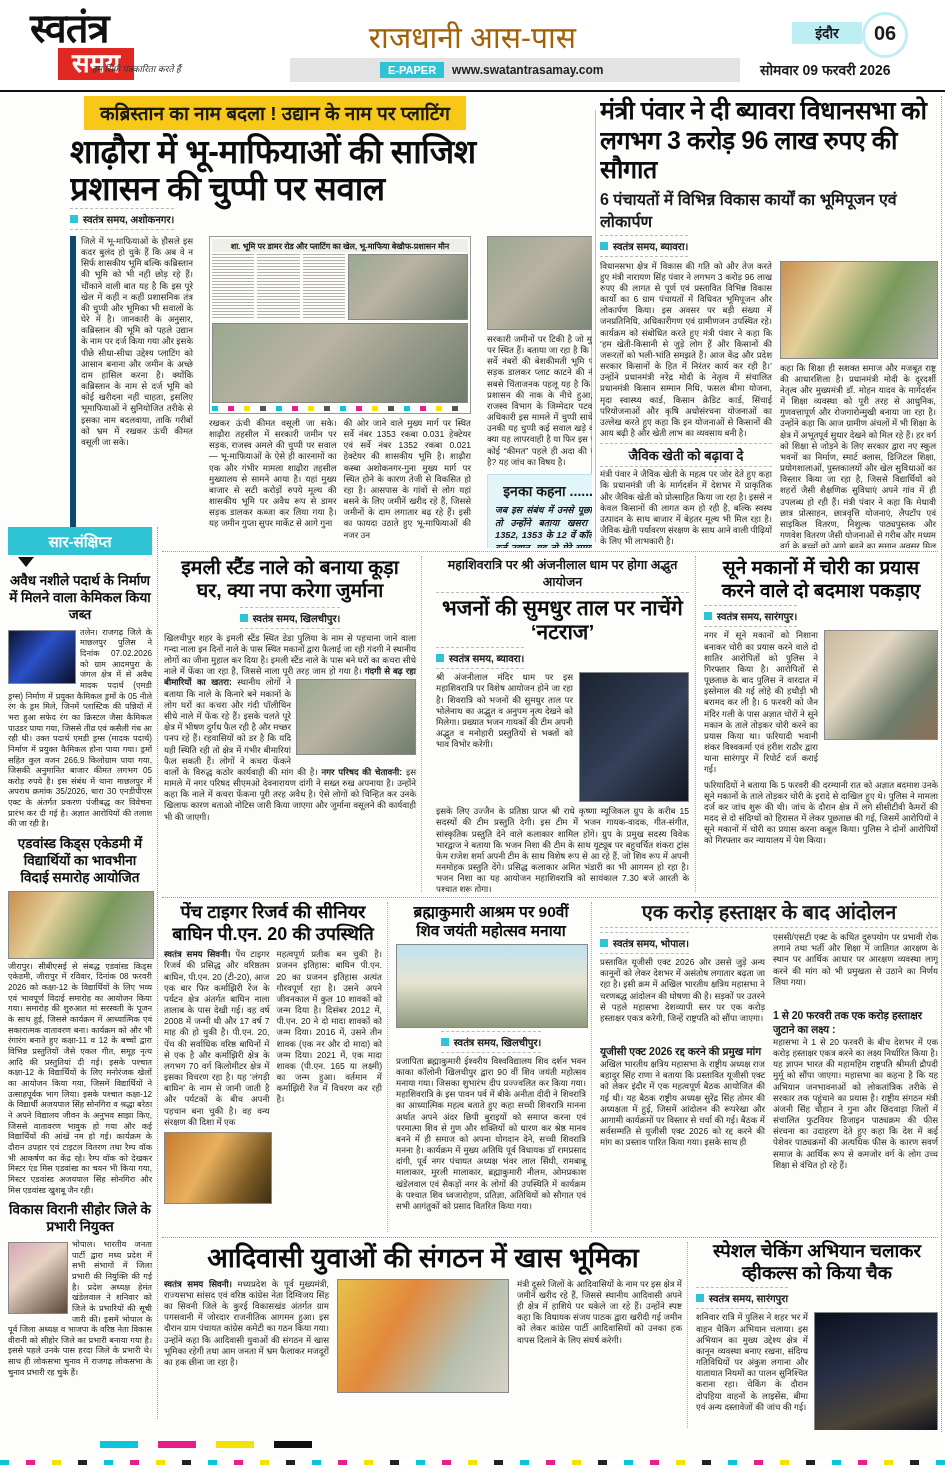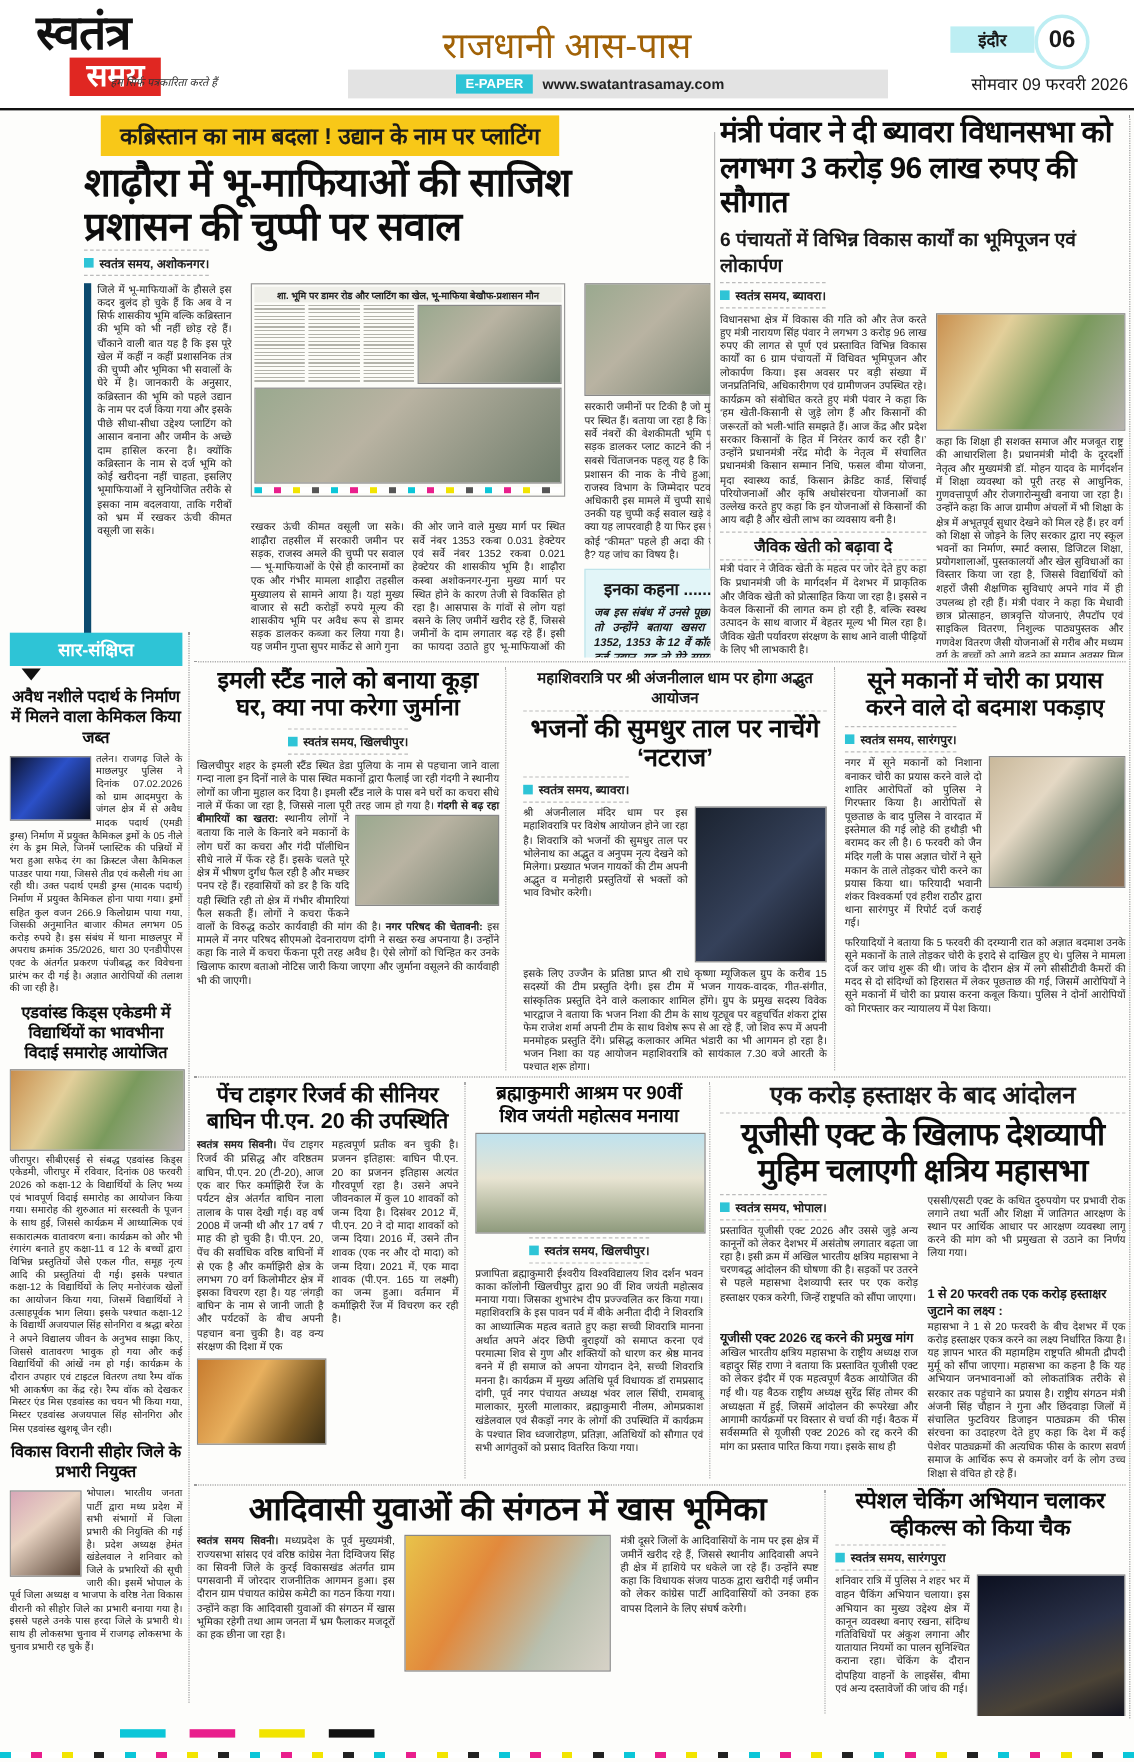--- a/index.html
+++ b/index.html
@@ -10,21 +10,21 @@
   .logo{left:30px;top:8px;width:200px;}
   .logo-top{font-size:40px;font-weight:900;letter-spacing:-1px;line-height:1;color:#111;}
   .logo-bottom{display:inline-block;background:#e02722;color:#fff;font-size:26px;font-weight:900;padding:1px 14px;margin-left:28px;line-height:1.15;}
   .tagline{left:92px;top:62px;font-size:9px;font-style:italic;color:#333;white-space:nowrap;}
   .section-title{left:0;top:16px;width:945px;text-align:center;font-size:30px;font-weight:400;color:#a16207;}
   .epaper-bar{left:290px;top:58px;width:450px;height:24px;background:#e3e3e3;display:flex;align-items:center;gap:8px;padding-left:90px;box-sizing:border-box;}
   .epaper-badge{background:#2ec4d6;color:#fff;font-weight:700;font-size:11px;padding:2px 8px;}
   .website{font-size:12px;font-weight:700;color:#222;}
   .city-pill{left:792px;top:22px;width:70px;height:22px;background:#bdeef3;font-size:14px;font-weight:800;text-align:center;line-height:22px;}
   .page-circle{left:862px;top:12px;width:40px;height:40px;border-radius:50%;background:#fff;border:3px solid #bdeef3;font-size:20px;font-weight:900;text-align:center;line-height:36px;}
-  .date-line{left:760px;top:60px;width:180px;font-size:14px;font-weight:400;text-align:right;}
+  .date-line{left:760px;top:60px;width:180px;font-size:14px;font-weight:700;text-align:left;}
   
   .byline{display:flex;align-items:center;gap:5px;font-size:10px;font-weight:800;color:#222;padding:3px 0;border-top:1px dashed #bbb;border-bottom:1px dashed #bbb;width:max-content;max-width:100%;}
   .bullet{width:8px;height:8px;background:#2ec4d6;display:inline-block;flex:0 0 auto;}
   .body-txt{font-size:8.6px;line-height:1.3;text-align:justify;color:#222;}
   .photo{background:linear-gradient(135deg,#9aa98f 0%,#b9b3a2 40%,#707d6c 100%);border:1px solid #888;}
   .ph-dark{background:linear-gradient(135deg,#1b2330 0%,#35415a 55%,#131722 100%);}
   .ph-crowd{background:linear-gradient(120deg,#c98f4e 0%,#e3cf9a 30%,#7a9a5d 60%,#b7b3ae 100%);}
   .ph-night{background:linear-gradient(160deg,#0c1020 0%,#2a3148 45%,#4b4336 75%,#11131f 100%);}
   .ph-tiger{background:linear-gradient(120deg,#c77b2e 0%,#e8b05e 40%,#7c5a24 75%,#3c2f14 100%);}
   .ph-blue{background:linear-gradient(130deg,#0d1430 0%,#2b50c8 45%,#0a1026 100%);}
@@ -40,21 +40,21 @@
   .lead-c1{width:112px;flex:0 0 auto;}
   .lead-mid{width:262px;flex:0 0 auto;}
   .lead-c4{width:130px;flex:0 0 auto;}
   .clip{border:1px solid #999;padding:2px;background:#fcfcf8;}
   .clip-title{font-size:8px;font-weight:800;background:#efefe9;text-align:center;padding:1px 0;}
   .clip-cols{display:flex;gap:3px;height:66px;margin-top:2px;}
   .fakecol{flex:1;background:repeating-linear-gradient(#b3b3ab 0 1px,transparent 1px 3px);}
   .clip-photo{flex:0 0 46%;}
   .clip-photo-wide{height:78px;margin-top:3px;}
   .clip-marks{height:5px;margin-top:3px;background:repeating-linear-gradient(90deg,#0bc6d8 0 6px,#fff 6px 16px,#e91e8c 16px 22px,#fff 22px 32px,#f2e400 32px 38px,#fff 38px 48px,#555 48px 54px,#fff 54px 64px);}
-  .lead-mid-cols{display:flex;gap:7px;margin-top:20px;}
+  .lead-mid-cols{display:flex;gap:7px;margin-top:4px;}
   .lead-mid-cols>div{flex:1;}
   .quote-box{background:#e2f5f8;border:1px solid #bfe4ea;padding:6px 7px;margin-top:6px;}
   .quote-title{font-size:14px;font-weight:900;text-align:center;}
   .quote-text{font-size:9.3px;font-style:italic;font-weight:700;line-height:1.35;margin-top:4px;text-align:justify;}
   
   .minister{left:600px;top:96px;width:338px;height:452px;overflow:hidden;}
   .min-h{font-size:25px;line-height:1.18;text-align:left;letter-spacing:-0.5px;}
   .min-sub{font-size:16px;font-weight:800;margin-top:3px;}
   .min-cols{display:flex;gap:8px;margin-top:4px;}
   .min-c1{width:172px;flex:0 0 auto;}
@@ -305,24 +305,20 @@
   <div class="brahma-photo photo ph-sky"></div>
   <div class="byline center-byline">
     <span class="bullet"></span>
     <span>स्वतंत्र समय, खिलचीपुर।</span>
   </div>
   <div class="body-txt">प्रजापिता ब्रह्माकुमारी ईश्वरीय विश्वविद्यालय शिव दर्शन भवन काका कॉलोनी खिलचीपुर द्वारा 90 वीं शिव जयंती महोत्सव मनाया गया। जिसका शुभारंभ दीप प्रज्ज्वलित कर किया गया। महाशिवरात्रि के इस पावन पर्व में बीके अनीता दीदी ने शिवरात्रि का आध्यात्मिक महत्व बताते हुए कहा सच्ची शिवरात्रि मानना अर्थात अपने अंदर छिपी बुराइयों को समाप्त करना एवं परमात्मा शिव से गुण और शक्तियों को धारण कर श्रेष्ठ मानव बनने में ही समाज को अपना योगदान देने, सच्ची शिवरात्रि मनना है। कार्यक्रम में मुख्य अतिथि पूर्व विधायक डॉ रामप्रसाद दांगी, पूर्व नगर पंचायत अध्यक्ष भंवर लाल सिंघी, रामबाबू मालाकार, मुरली मालाकार, ब्रह्माकुमारी नीलम, ओमप्रकाश खंडेलवाल एवं सैकड़ों नगर के लोगों की उपस्थिति में कार्यक्रम के पश्चात शिव ध्वजारोहण, प्रतिज्ञा, अतिथियों को सौगात एवं सभी आगंतुकों को प्रसाद वितरित किया गया।</div>
 </section>
 
 <section class="abs ugc">
   <div class="ugc-kicker">एक करोड़ हस्ताक्षर के बाद आंदोलन</div>
-  <h2 class="ugc-h">
-    <span>यूजीसी एक्ट के खिलाफ देशव्यापी</span><br>
-    <span>मुहिम चलाएगी क्षत्रिय महासभा</span>
-  </h2>
   <div class="ugc-cols">
     <div>
       <div class="byline">
         <span class="bullet"></span>
         <span>स्वतंत्र समय, भोपाल।</span>
       </div>
       <div class="body-txt" style="margin-top:3px;">प्रस्तावित यूजीसी एक्ट 2026 और उससे जुड़े अन्य कानूनों को लेकर देशभर में असंतोष लगातार बढ़ता जा रहा है। इसी क्रम में अखिल भारतीय क्षत्रिय महासभा ने चरणबद्ध आंदोलन की घोषणा की है। सड़कों पर उतरने से पहले महासभा देशव्यापी स्तर पर एक करोड़ हस्ताक्षर एकत्र करेगी, जिन्हें राष्ट्रपति को सौंपा जाएगा।</div>
       <div class="ugc-demand">यूजीसी एक्ट 2026 रद्द करने की प्रमुख मांग</div>
       <div class="body-txt">अखिल भारतीय क्षत्रिय महासभा के राष्ट्रीय अध्यक्ष राज बहादुर सिंह राणा ने बताया कि प्रस्तावित यूजीसी एक्ट को लेकर इंदौर में एक महत्वपूर्ण बैठक आयोजित की गई थी। यह बैठक राष्ट्रीय अध्यक्ष सुरेंद्र सिंह तोमर की अध्यक्षता में हुई, जिसमें आंदोलन की रूपरेखा और आगामी कार्यक्रमों पर विस्तार से चर्चा की गई। बैठक में सर्वसम्मति से यूजीसी एक्ट 2026 को रद्द करने की मांग का प्रस्ताव पारित किया गया। इसके साथ ही</div>
     </div>

